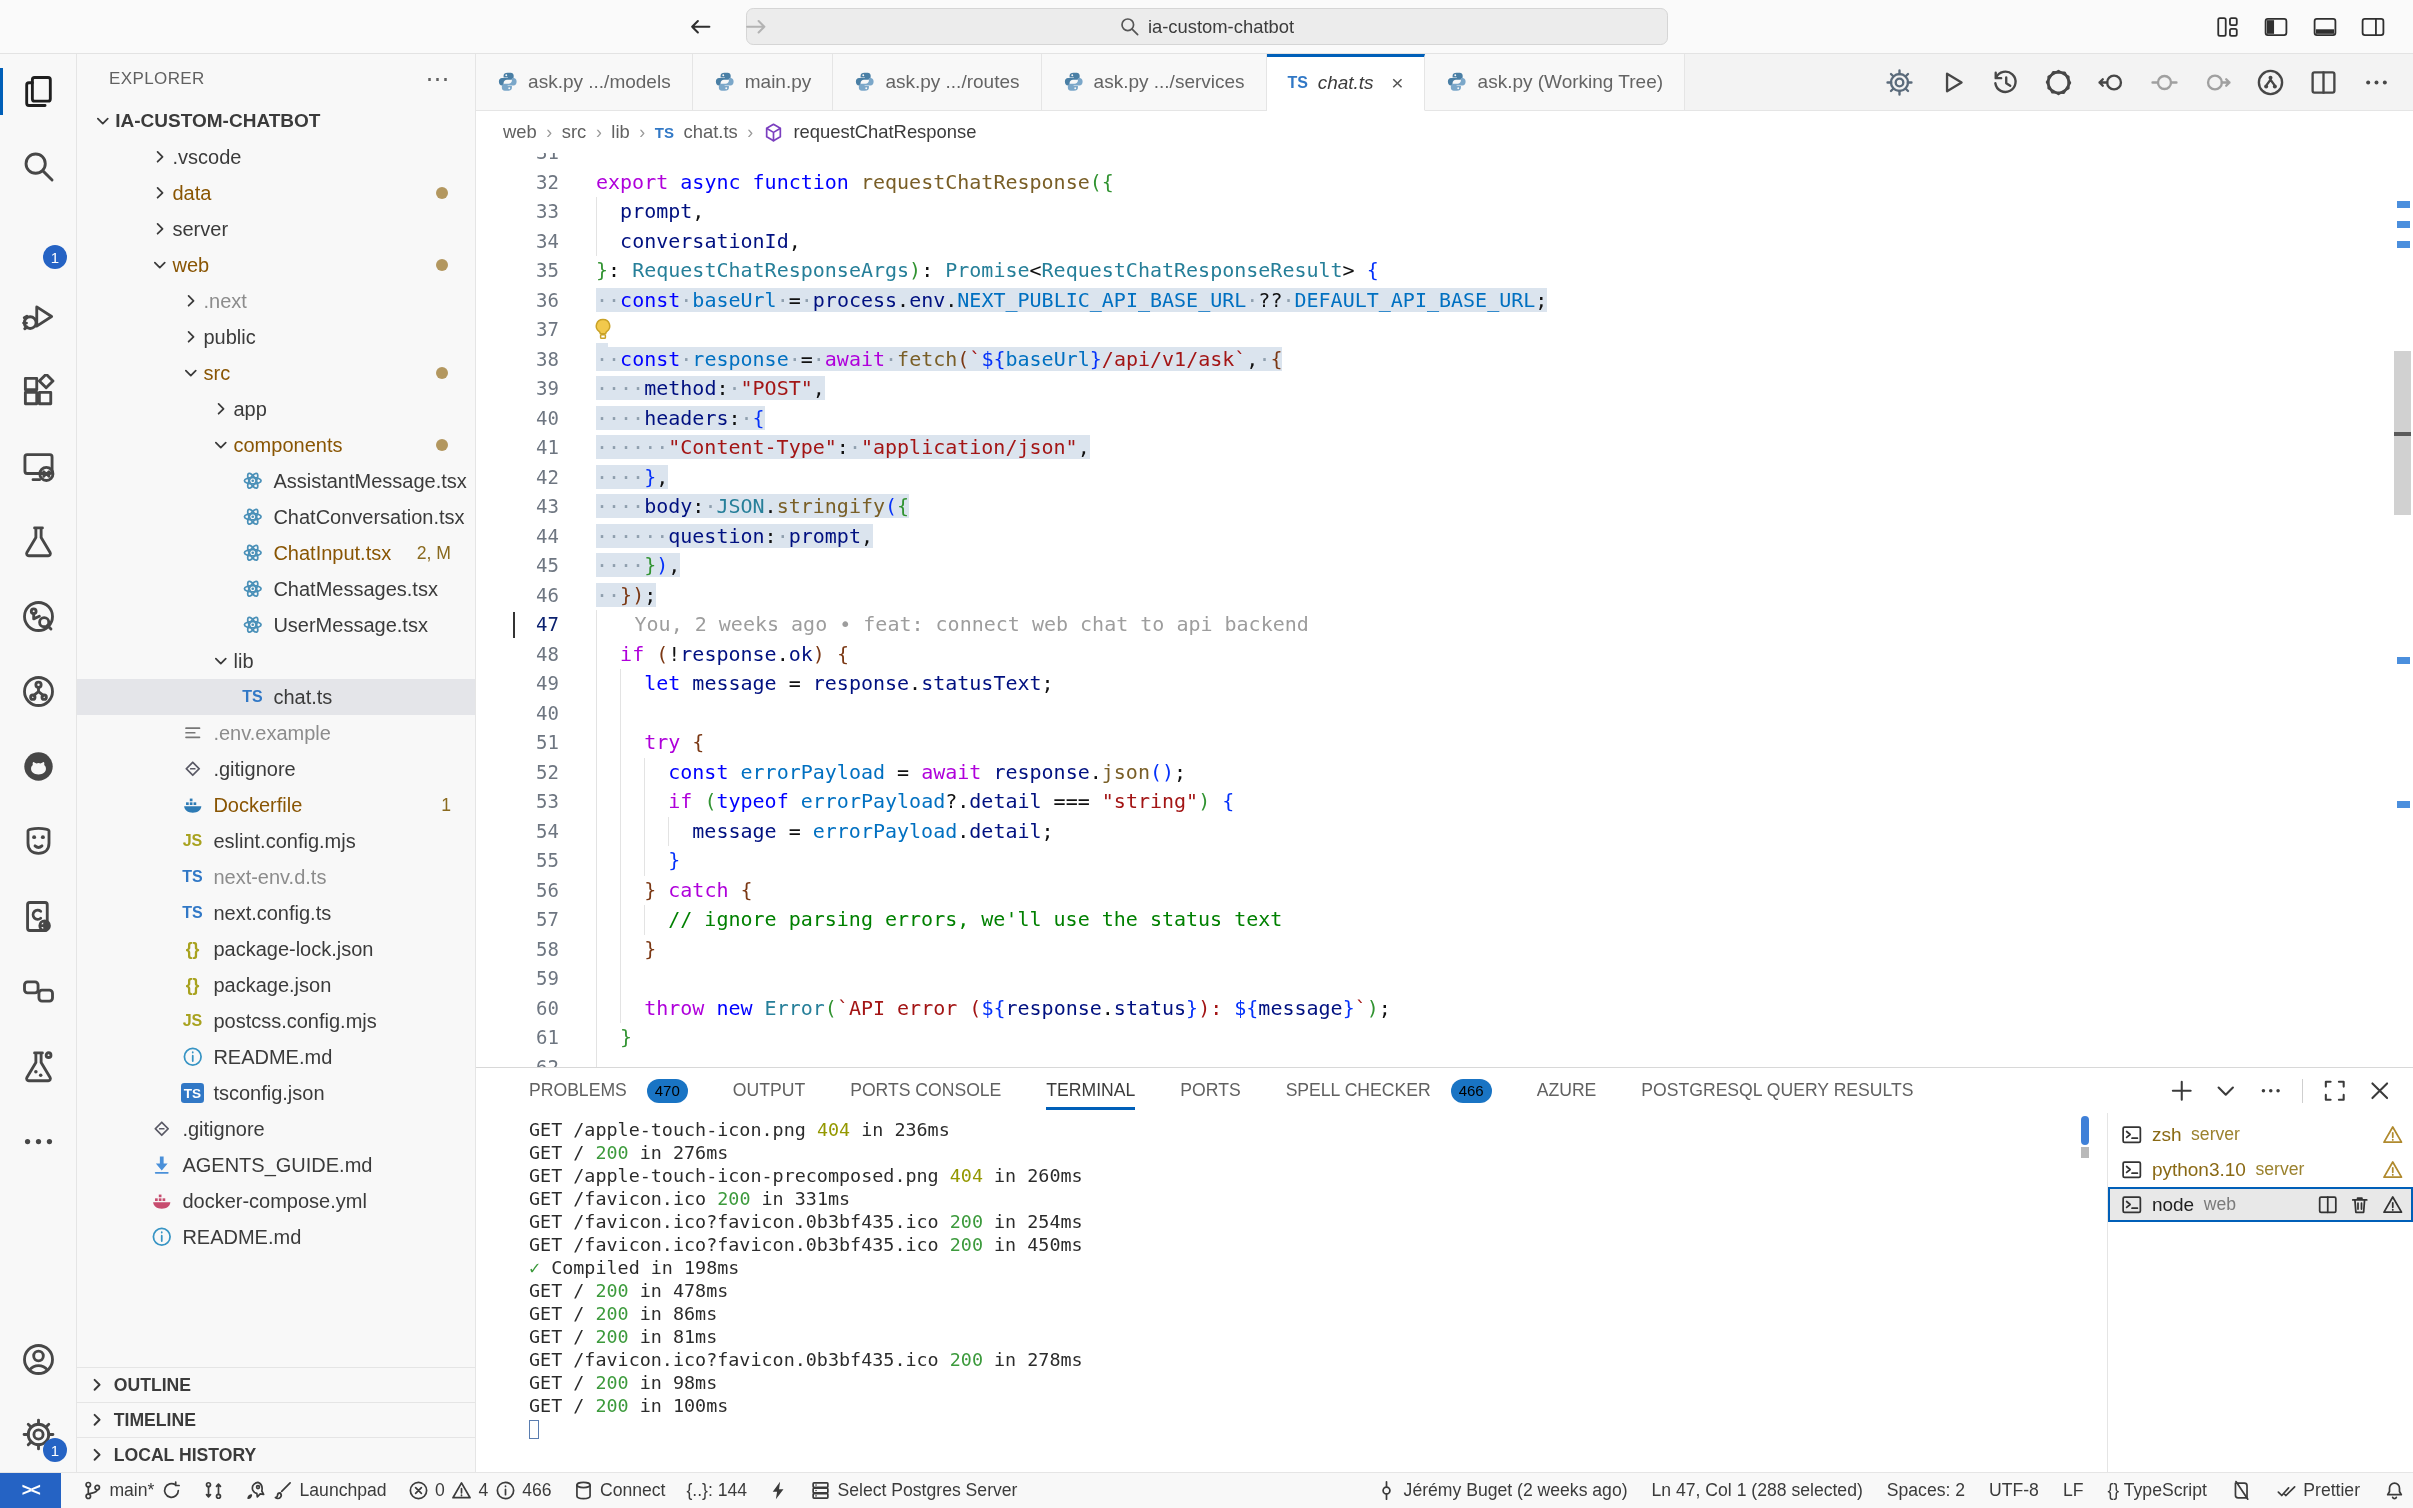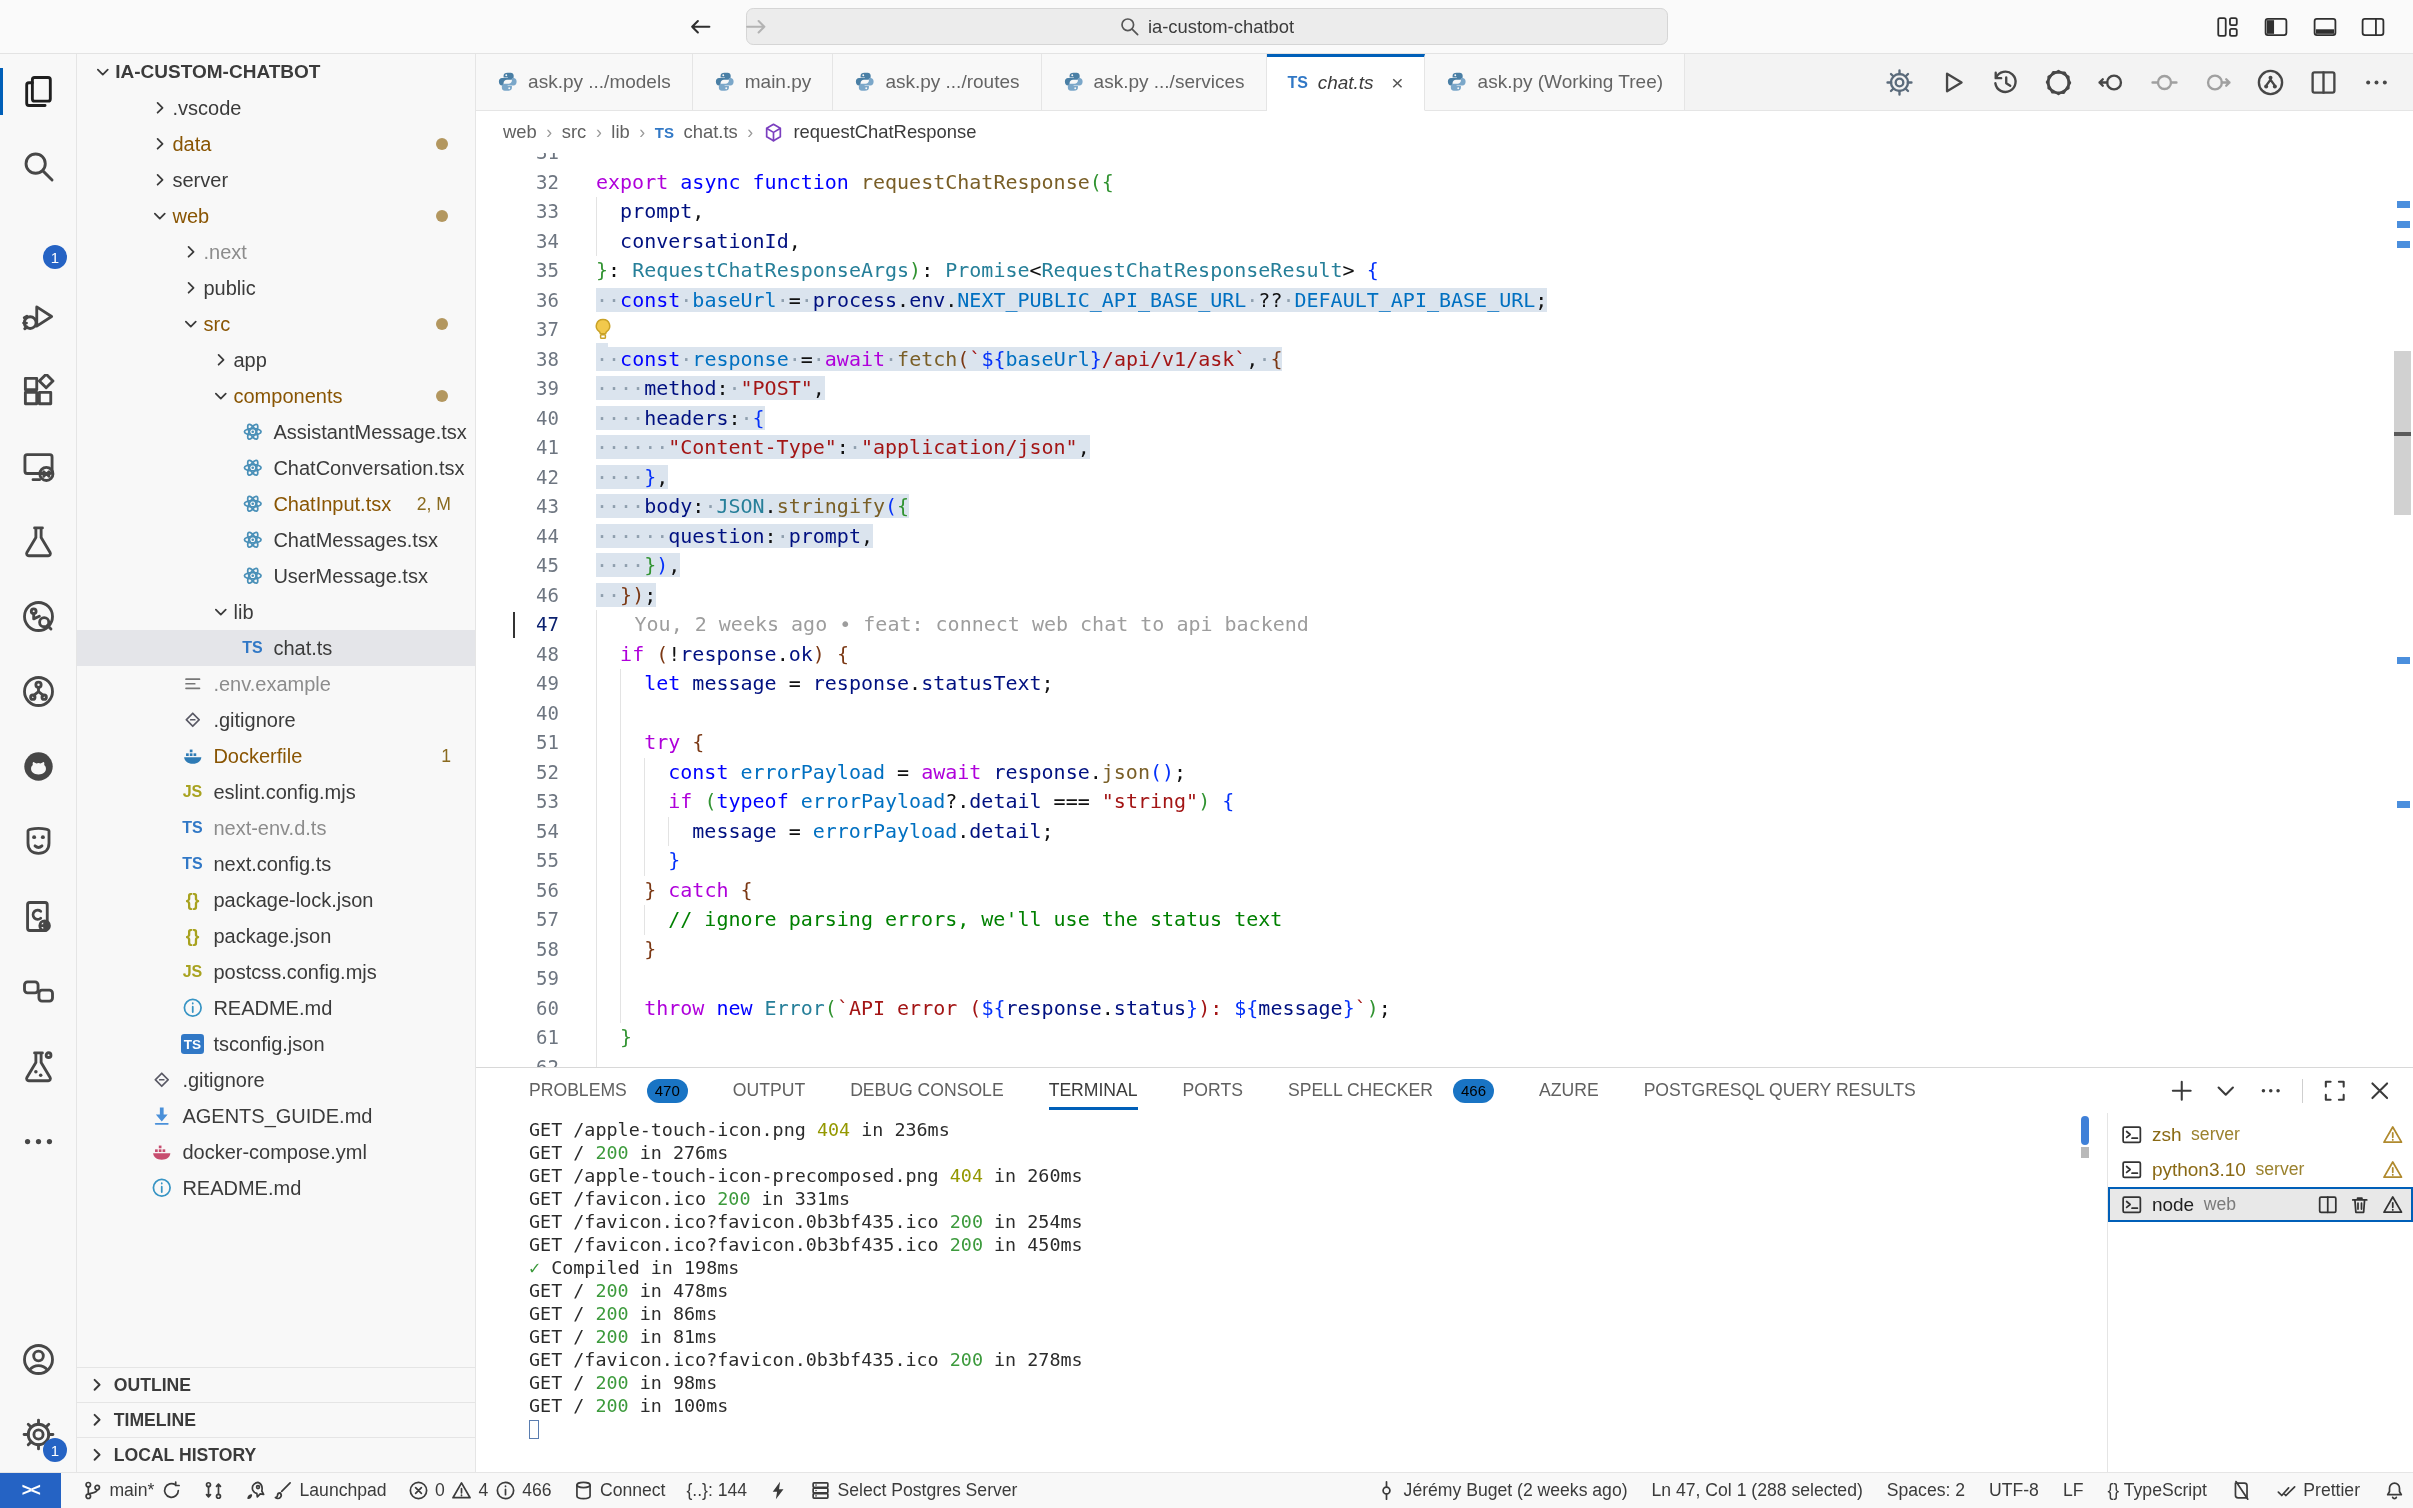--- a/index.html
+++ b/index.html
@@ -548,20 +548,24 @@
       </div>
       <div class="act">
         <svg class="i " viewBox="0 0 44 44" width="35" height="35">
           <use href="#s-settings-gear"></use>
         </svg>
         <div class="abadge">1</div>
       </div>
     </div>
 
   <div class="sidebar">
+    <div class="sb-head">
+      <span>EXPLORER</span>
+      <span class="kebab">⋯</span>
+    </div>
     <div class="tree" id="tree">
         <div class="trow root" style="padding-left: 12.8px;">
           <span class="chev">
             <svg class="i " viewBox="0 0 22 22" width="17.6" height="17.6">
               <use href="#s-chevron-down"></use>
             </svg>
           </span>
           <span>IA-CUSTOM-CHATBOT</span>
         </div>
         <div class="trow " style="padding-left: 70px;">
@@ -961,21 +965,21 @@
     <div class="panel">
       <div class="ptabs" id="ptabs">
           <div class="ptab">
             <span>PROBLEMS</span>
             <span class="pbadge">470</span>
           </div>
           <div class="ptab">
             <span>OUTPUT</span>
           </div>
           <div class="ptab">
-            <span>DEBUG CONSOLE</span>
+            <span>PORTS CONSOLE</span>
           </div>
           <div class="ptab active">
             <span>TERMINAL</span>
           </div>
           <div class="ptab">
             <span>PORTS</span>
           </div>
           <div class="ptab">
             <span>SPELL CHECKER</span>
             <span class="pbadge">466</span>

